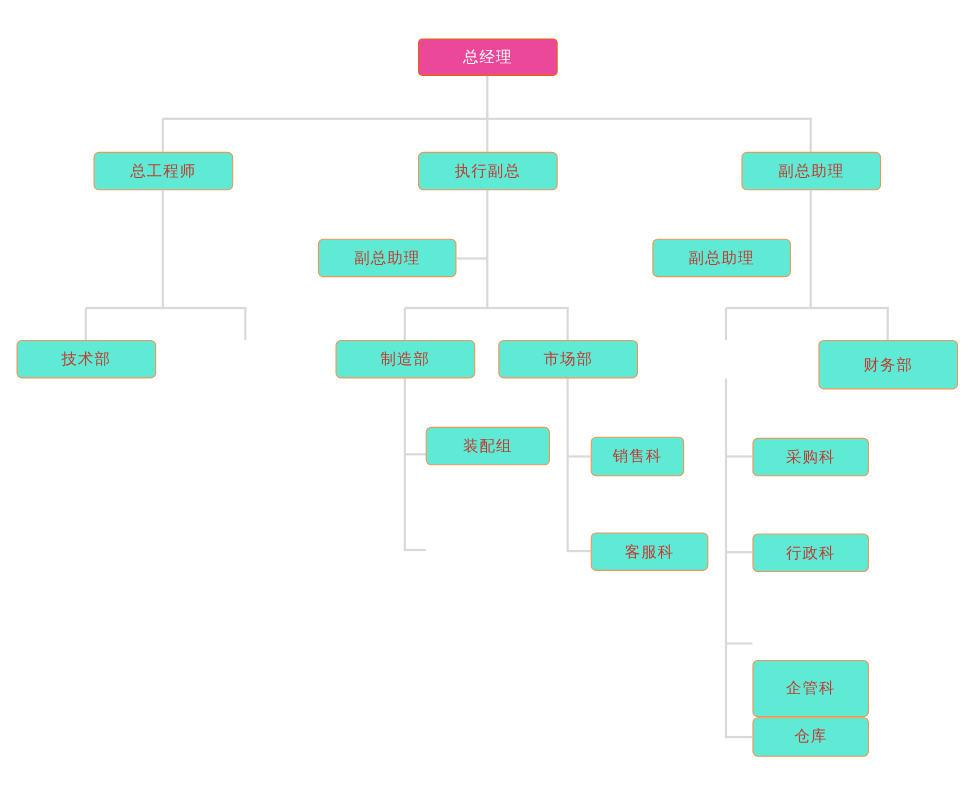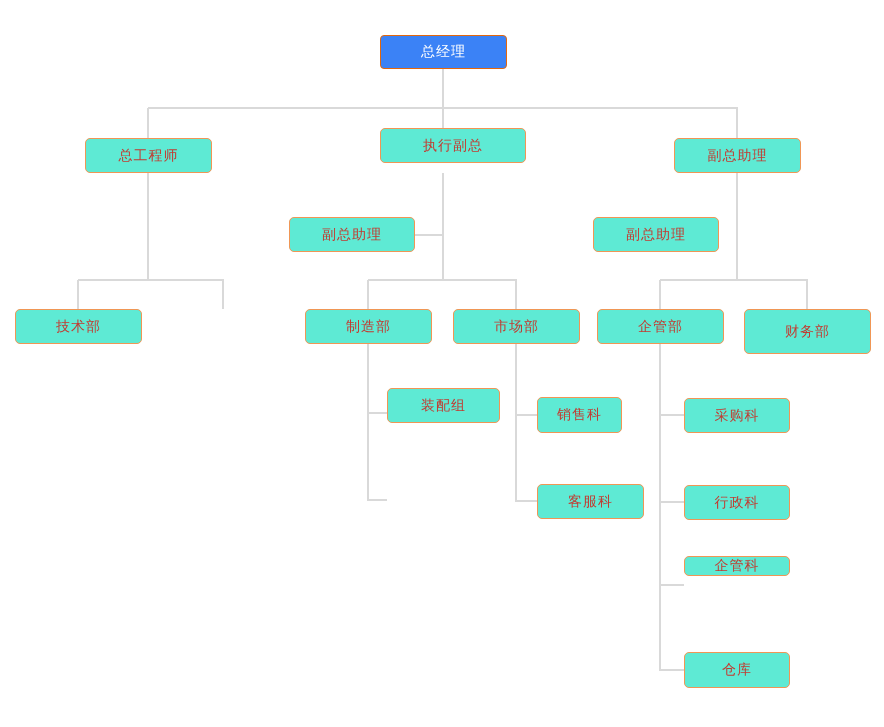--- a/index.html
+++ b/index.html
@@ -20,21 +20,21 @@
     color: #c23b31;
     font-size: 14px;
     display: flex;
     align-items: center;
     justify-content: center;
     cursor: pointer;
     letter-spacing: 1px;
     white-space: nowrap;
   }
   .node.root {
-    background: #3b82f6;
+    background: #ec4899;
     border: 1.5px solid #e2670d;
     color: #ffffff;
     border-radius: 4px;
   }
   .line {
     position: absolute;
     background: #d9d9d9;
   }
   .line.v { width: 2px; }
   .line.h { height: 2px; }
@@ -70,33 +70,32 @@
   <div class="line h" style="left:516px;top:500px;width:21px"></div>
   <div class="line v" style="left:659px;top:344px;height:327px"></div>
   <div class="line h" style="left:660px;top:414px;width:24px"></div>
   <div class="line h" style="left:660px;top:501px;width:24px"></div>
   <div class="line h" style="left:660px;top:584px;width:24px"></div>
   <div class="line h" style="left:660px;top:669px;width:24px"></div>
 
   <div class="node root" style="left:380px;top:35px;width:127px;height:34px">总经理</div>
 
   <div class="node" style="left:85px;top:138px;width:127px;height:35px">总工程师</div>
-  <div class="node" style="left:380px;top:128px;width:146px;height:35px">执行副总</div>
+  <div class="node" style="left:380px;top:138px;width:127px;height:35px">执行副总</div>
   <div class="node" style="left:674px;top:138px;width:127px;height:35px">副总助理</div>
 
   <div class="node" style="left:289px;top:217px;width:126px;height:35px">副总助理</div>
   <div class="node" style="left:593px;top:217px;width:126px;height:35px">副总助理</div>
 
   <div class="node" style="left:15px;top:309px;width:127px;height:35px">技术部</div>
   <div class="node" style="left:305px;top:309px;width:127px;height:35px">制造部</div>
   <div class="node" style="left:453px;top:309px;width:127px;height:35px">市场部</div>
-  <div class="node" style="left:597px;top:309px;width:127px;height:35px">企管部</div>
   <div class="node" style="left:744px;top:309px;width:127px;height:45px">财务部</div>
 
   <div class="node" style="left:387px;top:388px;width:113px;height:35px">装配组</div>
   <div class="node" style="left:537px;top:397px;width:85px;height:36px">销售科</div>
   <div class="node" style="left:537px;top:484px;width:107px;height:35px">客服科</div>
   <div class="node" style="left:684px;top:398px;width:106px;height:35px">采购科</div>
   <div class="node" style="left:684px;top:485px;width:106px;height:35px">行政科</div>
-  <div class="node" style="left:684px;top:556px;width:106px;height:20px">企管科</div>
+  <div class="node" style="left:684px;top:600px;width:106px;height:52px">企管科</div>
   <div class="node" style="left:684px;top:652px;width:106px;height:36px">仓库</div>
 
 </div>
 
 </body></html>

